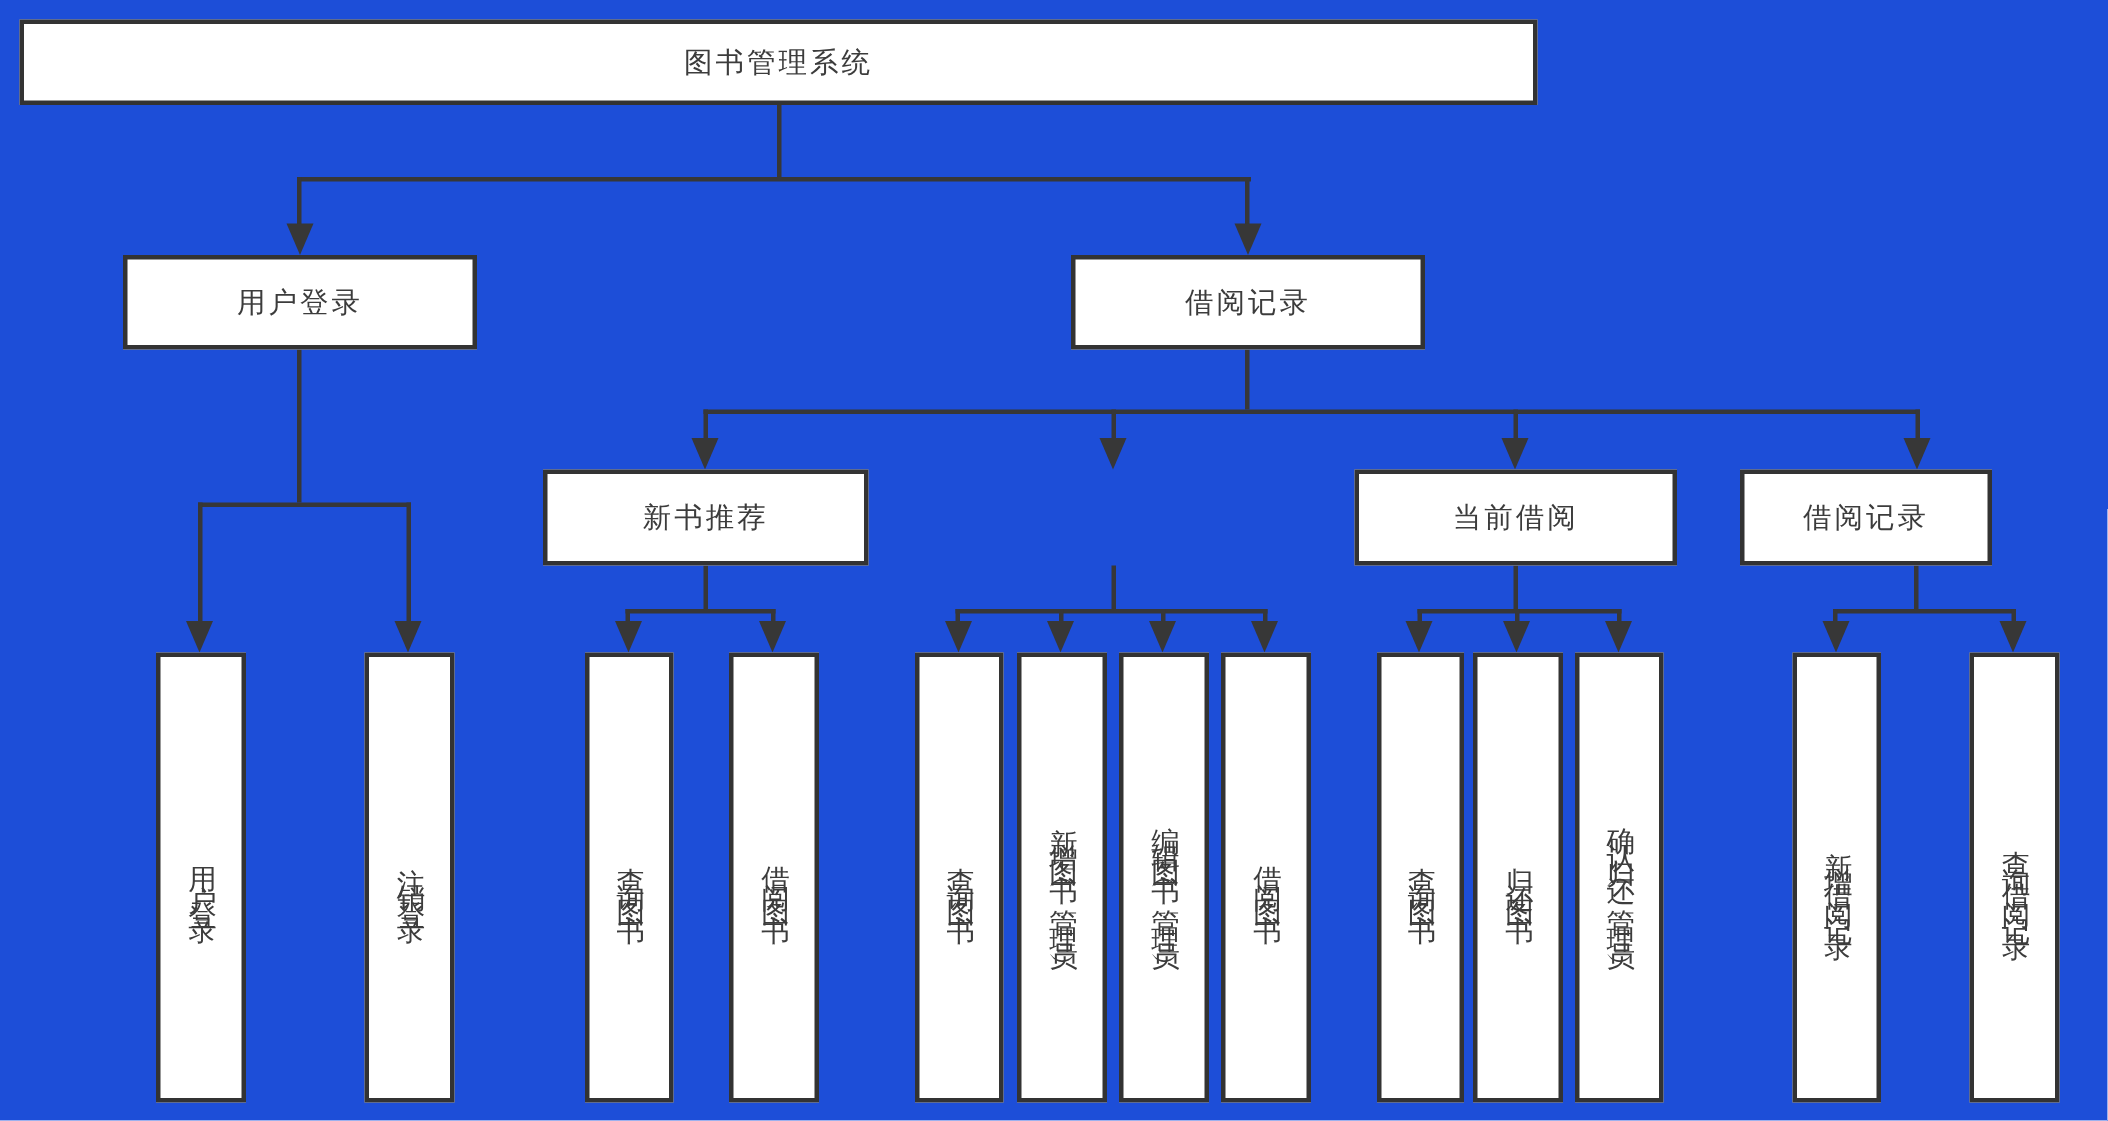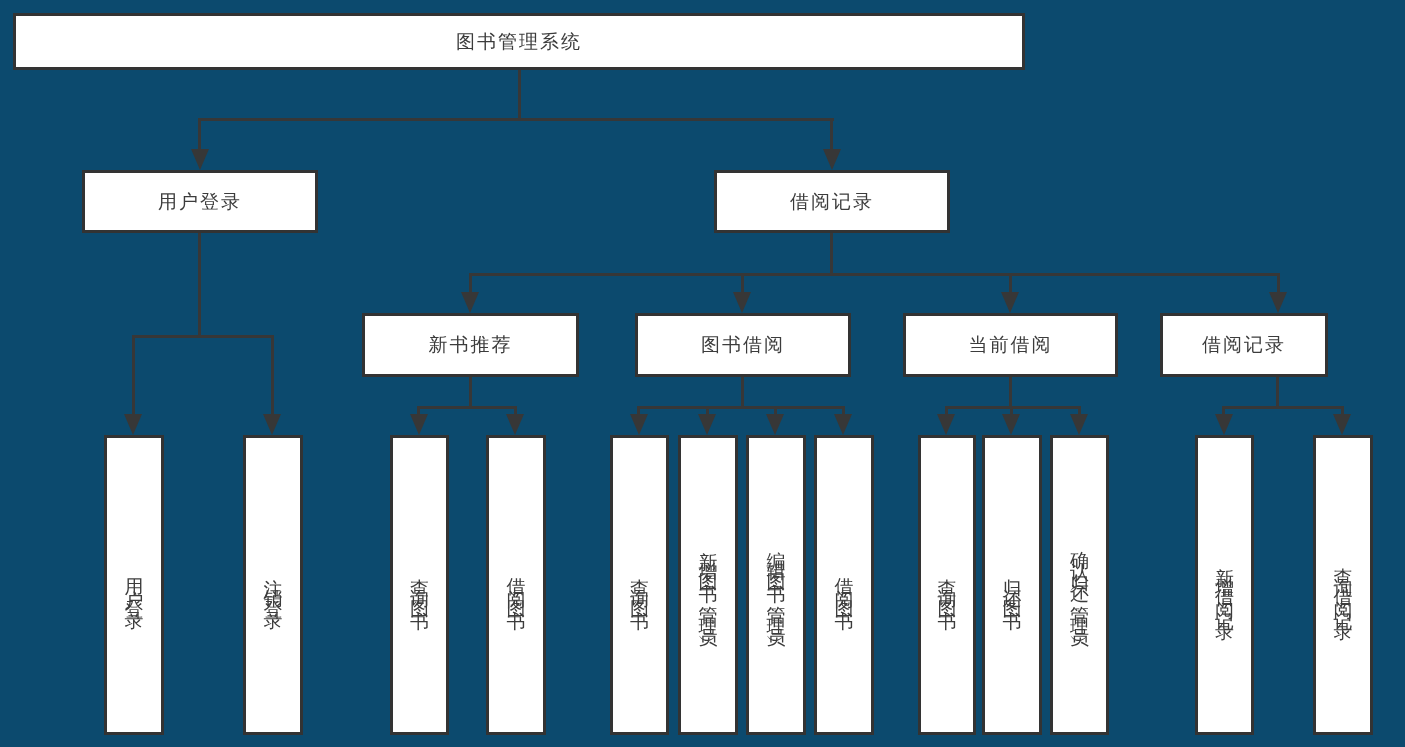--- a/index.html
+++ b/index.html
@@ -1,20 +1,20 @@
 <!DOCTYPE html>
 <html><head>
 <meta charset="utf-8">
 <style>
   html, body { margin:0; padding:0; background:#ffffff; }
   #stage {
     position: relative;
     width: 1405px;
     height: 747px;
-    background: #0c4a6e;
+    background: #1d4ed8;
     font-family: "Liberation Sans", "DejaVu Sans", sans-serif;
     overflow: hidden;
   }
   .hnode {
     position: absolute;
     box-sizing: border-box;
     border: 3px solid #333333;
     background: #ffffff;
     display: flex;
     align-items: center;
@@ -100,23 +100,20 @@
   <div class="vline" style="left:741px;  top:273px; height:21px;"></div>
   <div class="arrow" style="left:733px;  top:292px;"></div>
   <div class="vline" style="left:1009px; top:273px; height:21px;"></div>
   <div class="arrow" style="left:1001px; top:292px;"></div>
   <div class="vline" style="left:1277px; top:273px; height:21px;"></div>
   <div class="arrow" style="left:1269px; top:292px;"></div>
 
   <div class="hnode" style="left:362px; top:313px; width:217px; height:64px;">
     <span>新书推荐</span>
   </div>
-  <div class="hnode" style="left:635px; top:313px; width:216px; height:64px;">
-    <span>图书借阅</span>
-  </div>
   <div class="hnode" style="left:903px; top:313px; width:215px; height:64px;">
     <span>当前借阅</span>
   </div>
   <div class="hnode" style="left:1160px; top:313px; width:168px; height:64px;">
     <span>借阅记录</span>
   </div>
 
   <div class="vline" style="left:469px; top:377px; height:29px;"></div>
   <div class="hline" style="left:417px; top:406px; width:100px;"></div>
   <div class="vline" style="left:417px; top:406px; height:9px;"></div>

